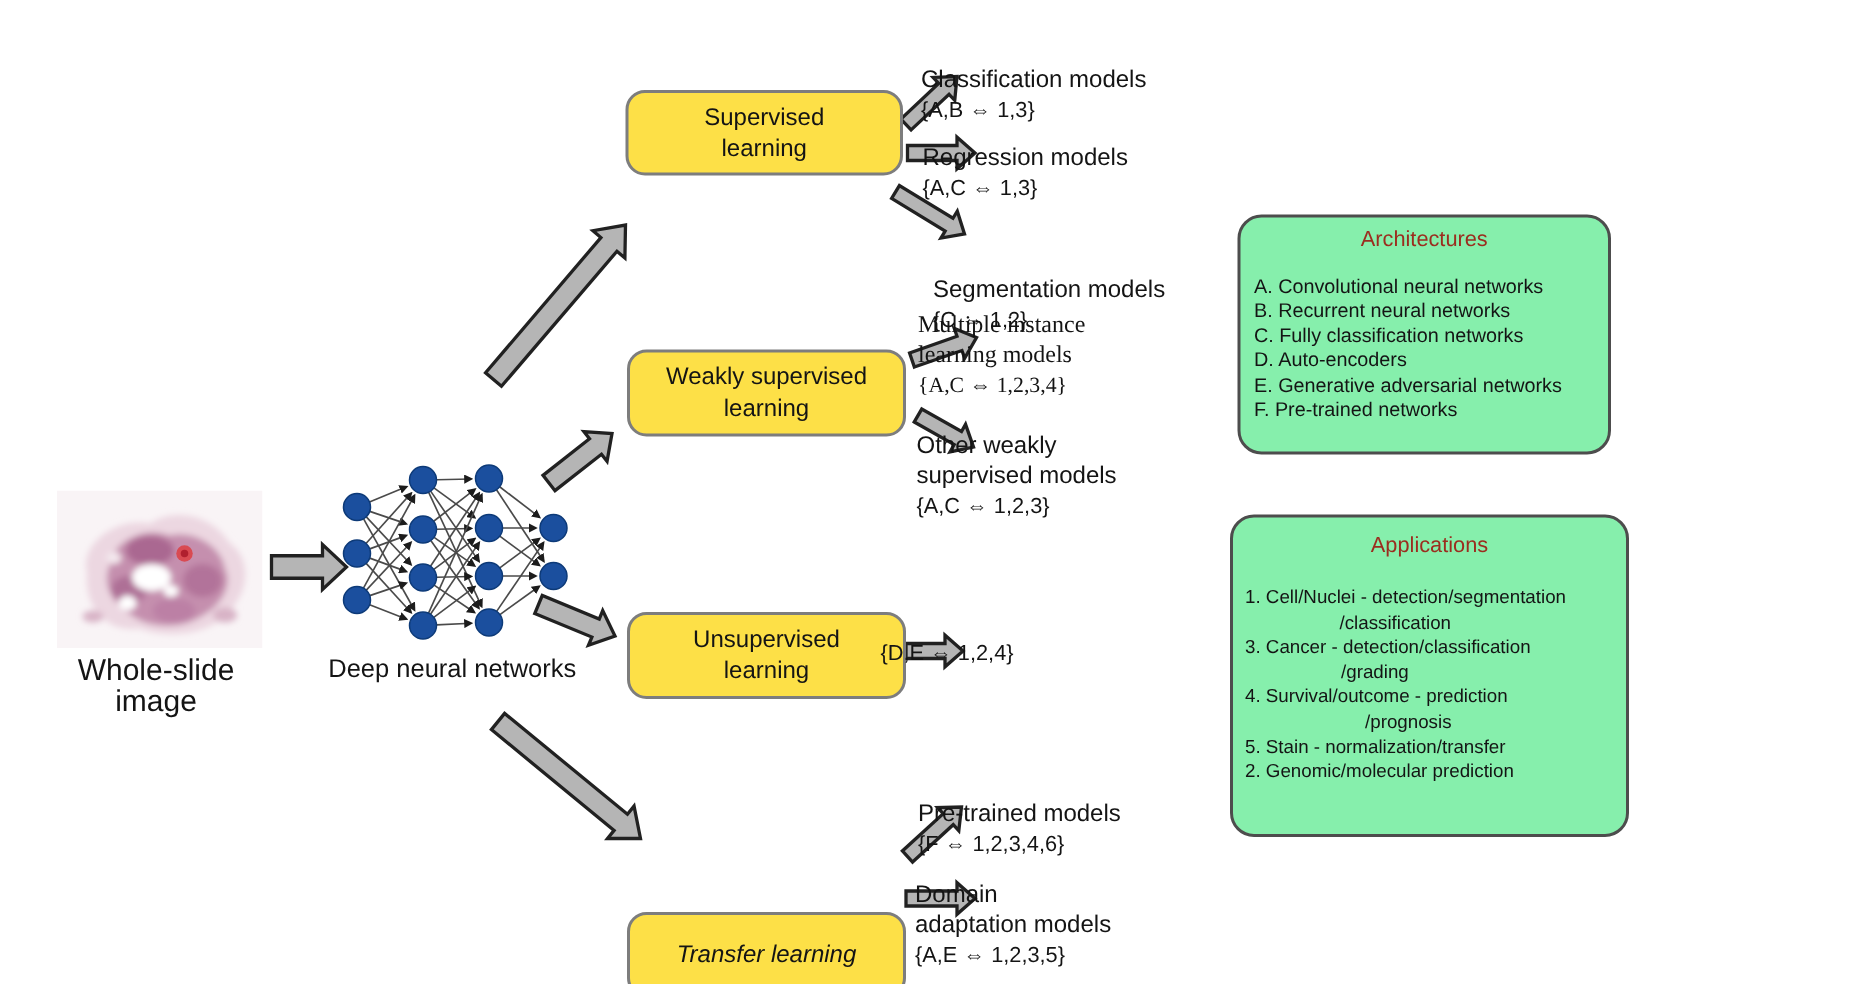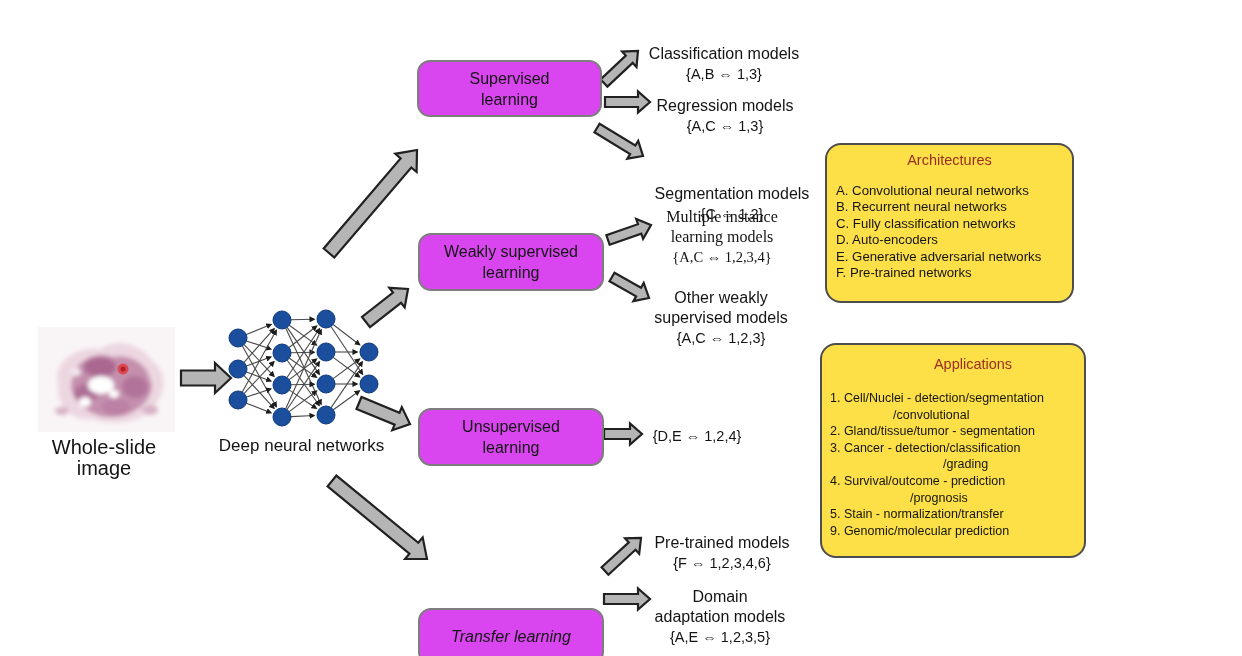--- a/index.html
+++ b/index.html
@@ -1,41 +1,41 @@
 <!DOCTYPE html>
 <html><head>
 <meta charset="utf-8">
 <style>
   html,body{margin:0;padding:0;background:#fff;}
   .canvas{position:relative;width:1242px;height:656px;background:#ffffff;
           font-family:"Liberation Sans",sans-serif;color:#141414;overflow:hidden;}
   svg.layer{position:absolute;left:0;top:0;width:1242px;height:656px;pointer-events:none;}
 
   
-  .lbox{position:absolute;background:#d946ef;border:2.5px solid #7d7d7d;border-radius:13px;
+  .lbox{position:absolute;background:#fde047;border:2.5px solid #7d7d7d;border-radius:13px;
         display:flex;align-items:center;justify-content:center;text-align:center;
         font-size:16px;line-height:21px;white-space:pre-line;}
   #box-supervised{left:417px;top:60px;width:181px;height:53px;}
   #box-weakly{left:418px;top:233px;width:182px;height:54px;}
   #box-unsupervised{left:418px;top:408px;width:182px;height:54px;}
   #box-transfer{left:418px;top:608px;width:182px;height:53px;font-style:italic;}
 
   
-  .out{position:absolute;width:220px;text-align:center;}
+  .out{position:absolute;width:220px;}
   .out-label{font-size:16px;line-height:20px;white-space:pre-line;}
   .out-label:empty{display:none;}
   .out-map{font-size:14.5px;margin-top:2px;}
 
   
-  .panel{position:absolute;background:#fde047;border:2.5px solid #4d4d4d;border-radius:16px;}
+  .panel{position:absolute;background:#86efac;border:2.5px solid #4d4d4d;border-radius:16px;}
   #panel-architectures{left:825px;top:143px;width:245px;height:156px;}
   #panel-applications{left:820px;top:343px;width:262px;height:211px;}
   .panel-title{position:absolute;left:0;width:100%;text-align:center;font-size:14.5px;color:#9b2d1f;}
   #panel-architectures .panel-title{top:7px;}
-  #panel-applications .panel-title{top:11px;padding-left:20px;}
+  #panel-applications .panel-title{top:11px;}
   .arch-items{position:absolute;left:9px;top:38px;font-size:13.2px;line-height:16.4px;white-space:nowrap;}
   .app-items{position:absolute;left:8px;top:45px;font-size:12.5px;line-height:16.6px;white-space:nowrap;}
   .app-line2:empty{display:none;}
 
   
   #wsi-figure{position:absolute;left:38px;top:327px;width:137px;height:105px;}
   #wsi-label{position:absolute;left:29px;top:437px;width:150px;text-align:center;
              font-size:20px;line-height:21px;white-space:pre-line;}
   #dnn-label{position:absolute;left:209px;top:436px;width:185px;text-align:center;font-size:17px;}
 </style>
@@ -203,24 +203,23 @@
       <div>D. Auto-encoders</div>
       <div>E. Generative adversarial networks</div>
       <div>F. Pre-trained networks</div>
     </div>
   </div>
 
   <div class="panel" id="panel-applications">
     <div class="panel-title">Applications</div>
     <div class="app-items">
       <div>1. Cell/Nuclei - detection/segmentation</div>
-      <div class="app-line2" style="margin-left:63px;">/convolutional</div>
-      <div>2. Gland/tissue/tumor - segmentation</div>
+      <div class="app-line2" style="margin-left:63px;">/classification</div>
       <div>3. Cancer - detection/classification</div>
-      <div class="app-line2" style="margin-left:113px;">/grading</div>
+      <div class="app-line2" style="margin-left:64px;">/grading</div>
       <div>4. Survival/outcome - prediction</div>
       <div class="app-line2" style="margin-left:80px;">/prognosis</div>
       <div>5. Stain - normalization/transfer</div>
-      <div>9. Genomic/molecular prediction</div>
+      <div>2. Genomic/molecular prediction</div>
     </div>
   </div>
 
 </div>
 
 </body></html>

